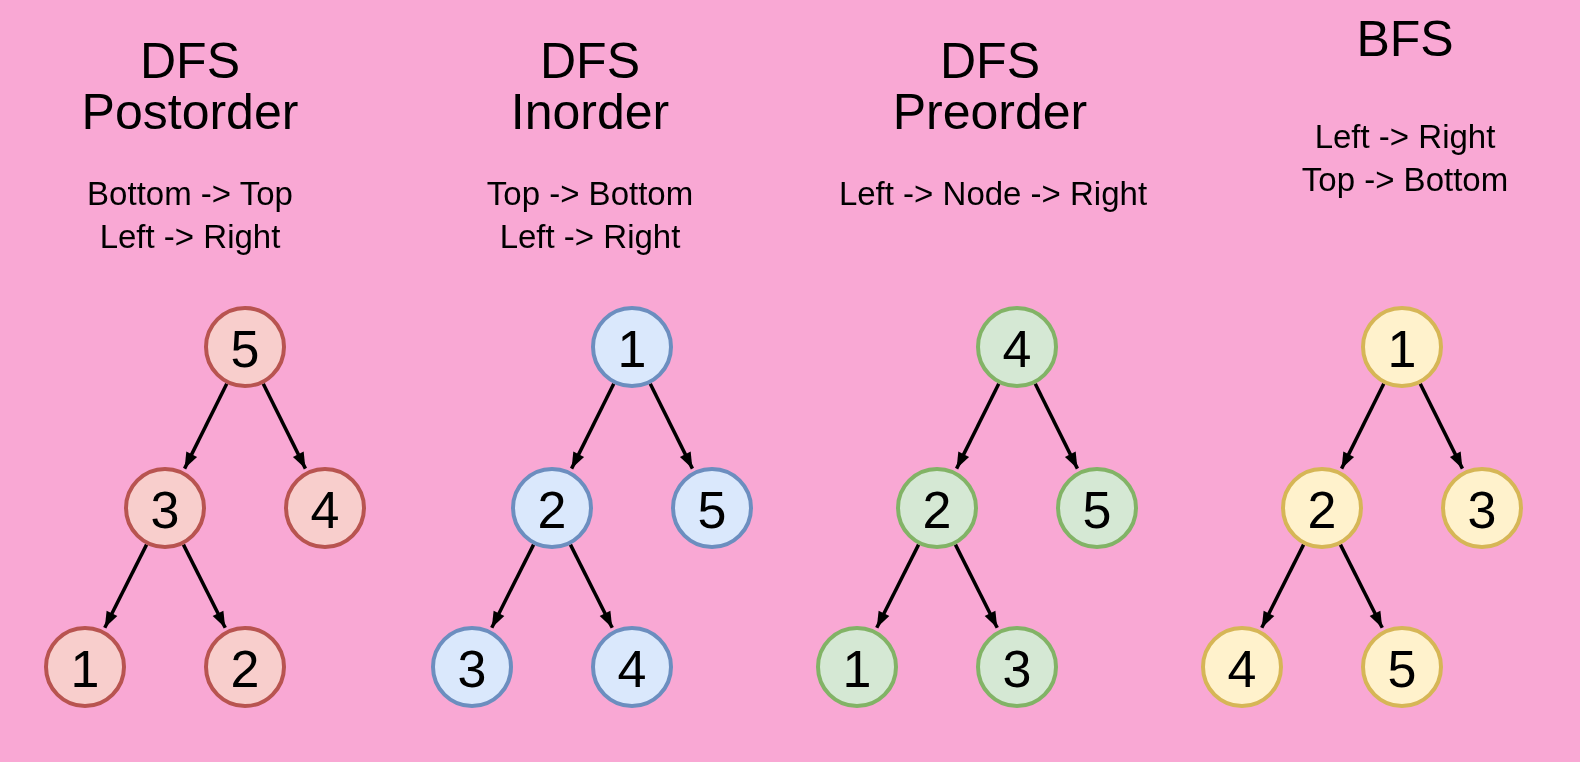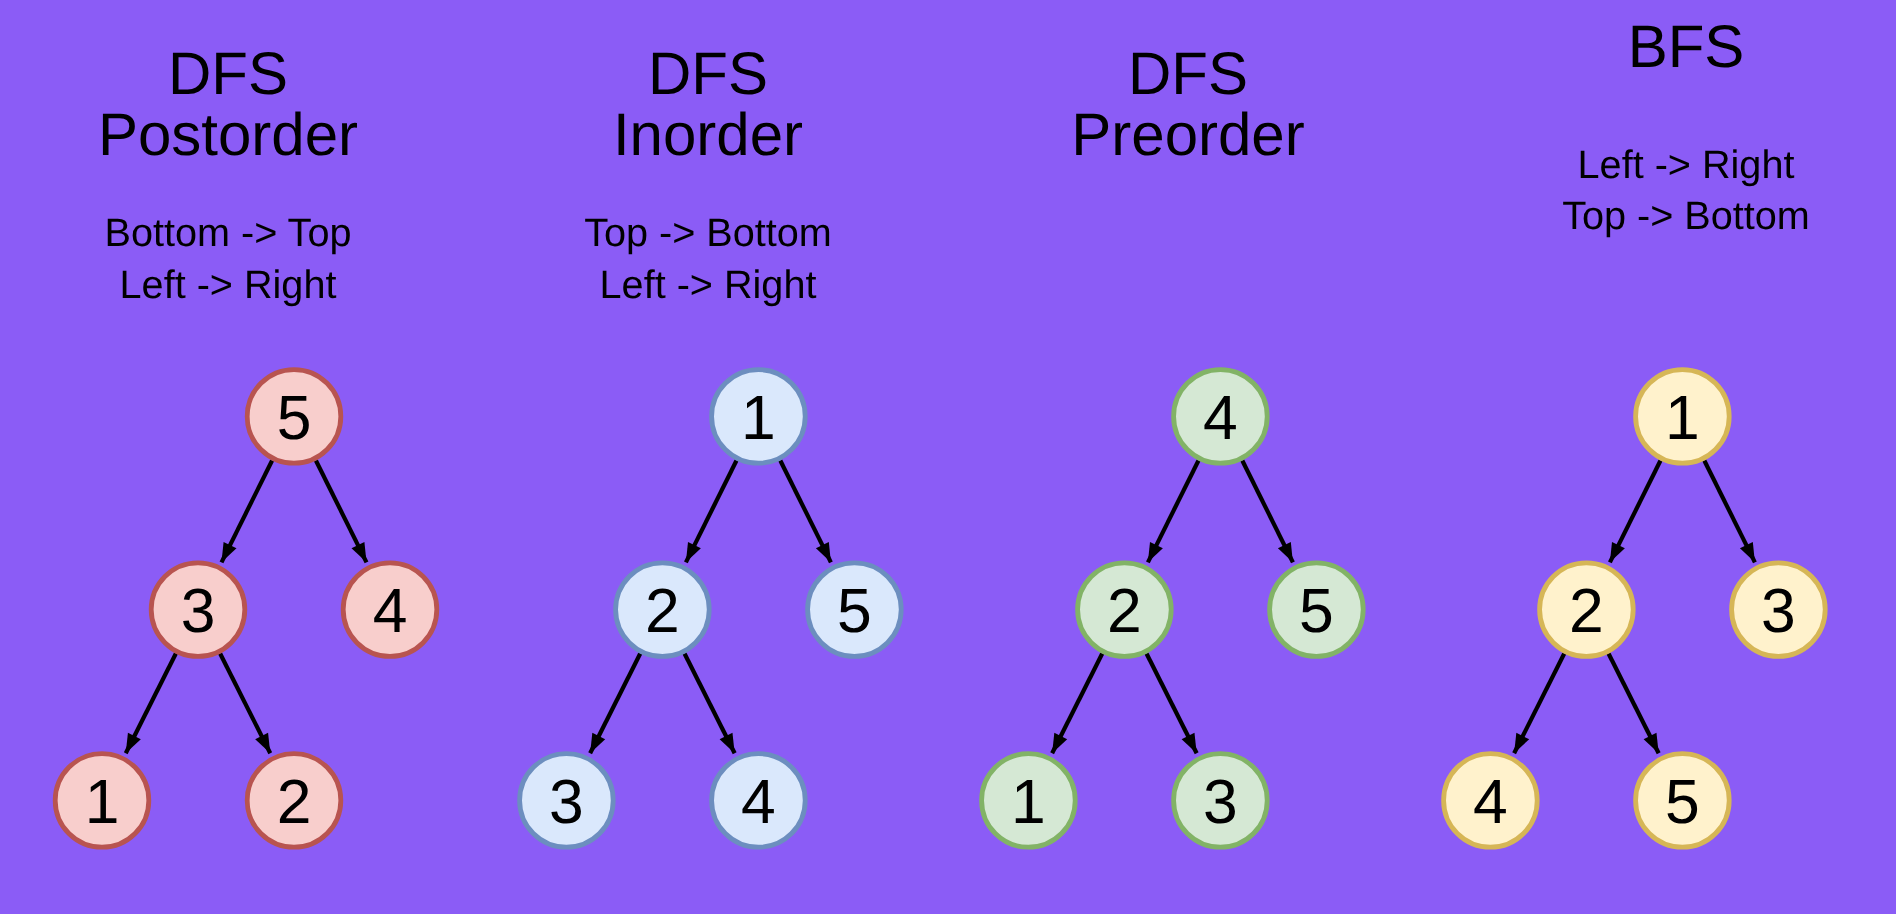--- a/index.html
+++ b/index.html
@@ -4,21 +4,21 @@
 <style>
   html, body { margin: 0; padding: 0; }
   body {
     font-family: "Liberation Sans", "DejaVu Sans", sans-serif;
     background: #ffffff;
   }
   #figure {
     position: relative;
     width: 1580px;
     height: 762px;
-    background: #8b5cf6;
+    background: #f9a8d4;
     overflow: hidden;
   }
   .title {
     position: absolute;
     width: 600px;
     text-align: center;
     font-size: 50px;
     line-height: 51px;
     color: #000000;
     white-space: nowrap;
@@ -65,20 +65,24 @@
     <div class="line">Inorder</div>
   </div>
   <div class="subtitle" id="subtitle-1">
     <div class="line">Top -&gt; Bottom</div>
     <div class="line">Left -&gt; Right</div>
   </div>
 
   <div class="title" id="title-2">
     <div class="line">DFS</div>
     <div class="line">Preorder</div>
+  </div>
+  <div class="subtitle" id="subtitle-2">
+    <div class="line">Left -&gt; Node -&gt; Right</div>
+
   </div>
 
   <div class="title" id="title-3">
     <div class="line">BFS</div>
 
   </div>
   <div class="subtitle" id="subtitle-3">
     <div class="line">Left -&gt; Right</div>
     <div class="line">Top -&gt; Bottom</div>
   </div>

